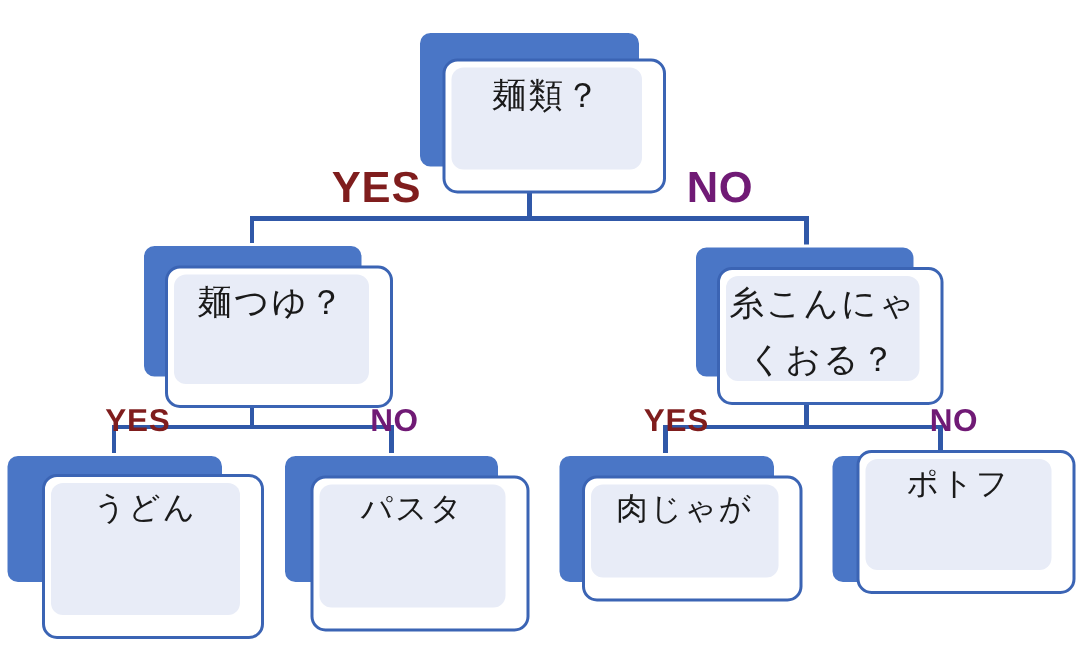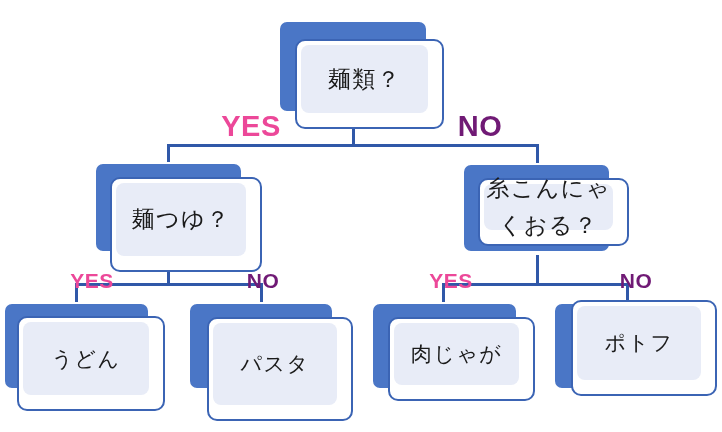--- a/index.html
+++ b/index.html
@@ -13,48 +13,48 @@
     position:absolute;background:#4a76c6;border:2px solid #ffffff;border-radius:9px;
     box-sizing:border-box;
   }
   .node .card{
     position:absolute;background:#ffffff;border:2px solid #3b64b4;border-radius:10px;
     box-sizing:border-box;
   }
   .node .inner{
     position:absolute;left:4px;top:4px;right:14px;bottom:14px;
     background:#e8ecf7;border-radius:8px;
-    display:flex;align-items:center;justify-content:center;text-align:center;
+    display:flex;align-items:flex-start;justify-content:center;text-align:center;
   }
   .node-label{
     color:#1a1a1a;white-space:pre-line;letter-spacing:1.5px;line-height:1.6;
   }
   .question .node-label{font-size:23px;}
   .answer .node-label{font-size:21px;}
   
   .n-menrui  .back{left:278px;top:20px; width:150px;height:93px;}
   .n-menrui  .card{left:295px;top:39px; width:149px;height:90px;}
   .n-mentsuyu .back{left:94px;top:162px;width:149px;height:91px;}
   .n-mentsuyu .card{left:110px;top:177px;width:152px;height:95px;}
   .n-shirataki .back{left:462px;top:163px;width:149px;height:90px;}
-  .n-shirataki .card{left:478px;top:178px;width:151px;height:68px;}
+  .n-shirataki .card{left:478px;top:178px;width:151px;height:92px;}
   .n-udon    .back{left:3px;  top:302px;width:147px;height:88px;}
-  .n-udon    .card{left:17px; top:316px;width:148px;height:95px;}
+  .n-udon    .card{left:28px; top:316px;width:148px;height:110px;}
   .n-pasta   .back{left:188px;top:302px;width:146px;height:88px;}
   .n-pasta   .card{left:207px;top:317px;width:146px;height:104px;}
   .n-nikujaga .back{left:371px;top:302px;width:147px;height:88px;}
-  .n-nikujaga .card{left:388px;top:317px;width:147px;height:84px;}
+  .n-nikujaga .card{left:388px;top:317px;width:147px;height:84px;font-family:Liberation Serif, serif;}
   .n-potofu  .back{left:553px;top:302px;width:147px;height:88px;}
   .n-potofu  .card{left:571px;top:300px;width:146px;height:96px;}
   
   .branch-label{
     position:absolute;z-index:2;font-weight:bold;transform:translate(-50%,-50%);
     letter-spacing:0.5px;
   }
-  .branch-label.yes{color:#ec4899;}
+  .branch-label.yes{color:#7f1d1d;}
   .branch-label.no{color:#701a75;}
   .lbl-lg{font-size:29px;}
   .lbl-sm{font-size:21px;}
   .pos-top-yes {left:251px;top:126px;}
   .pos-top-no  {left:480px;top:126px;}
   .pos-left-yes{left:92px; top:281px;}
   .pos-left-no {left:263px;top:281px;}
   .pos-right-yes{left:451px;top:281px;}
   .pos-right-no {left:636px;top:281px;}
 </style>

